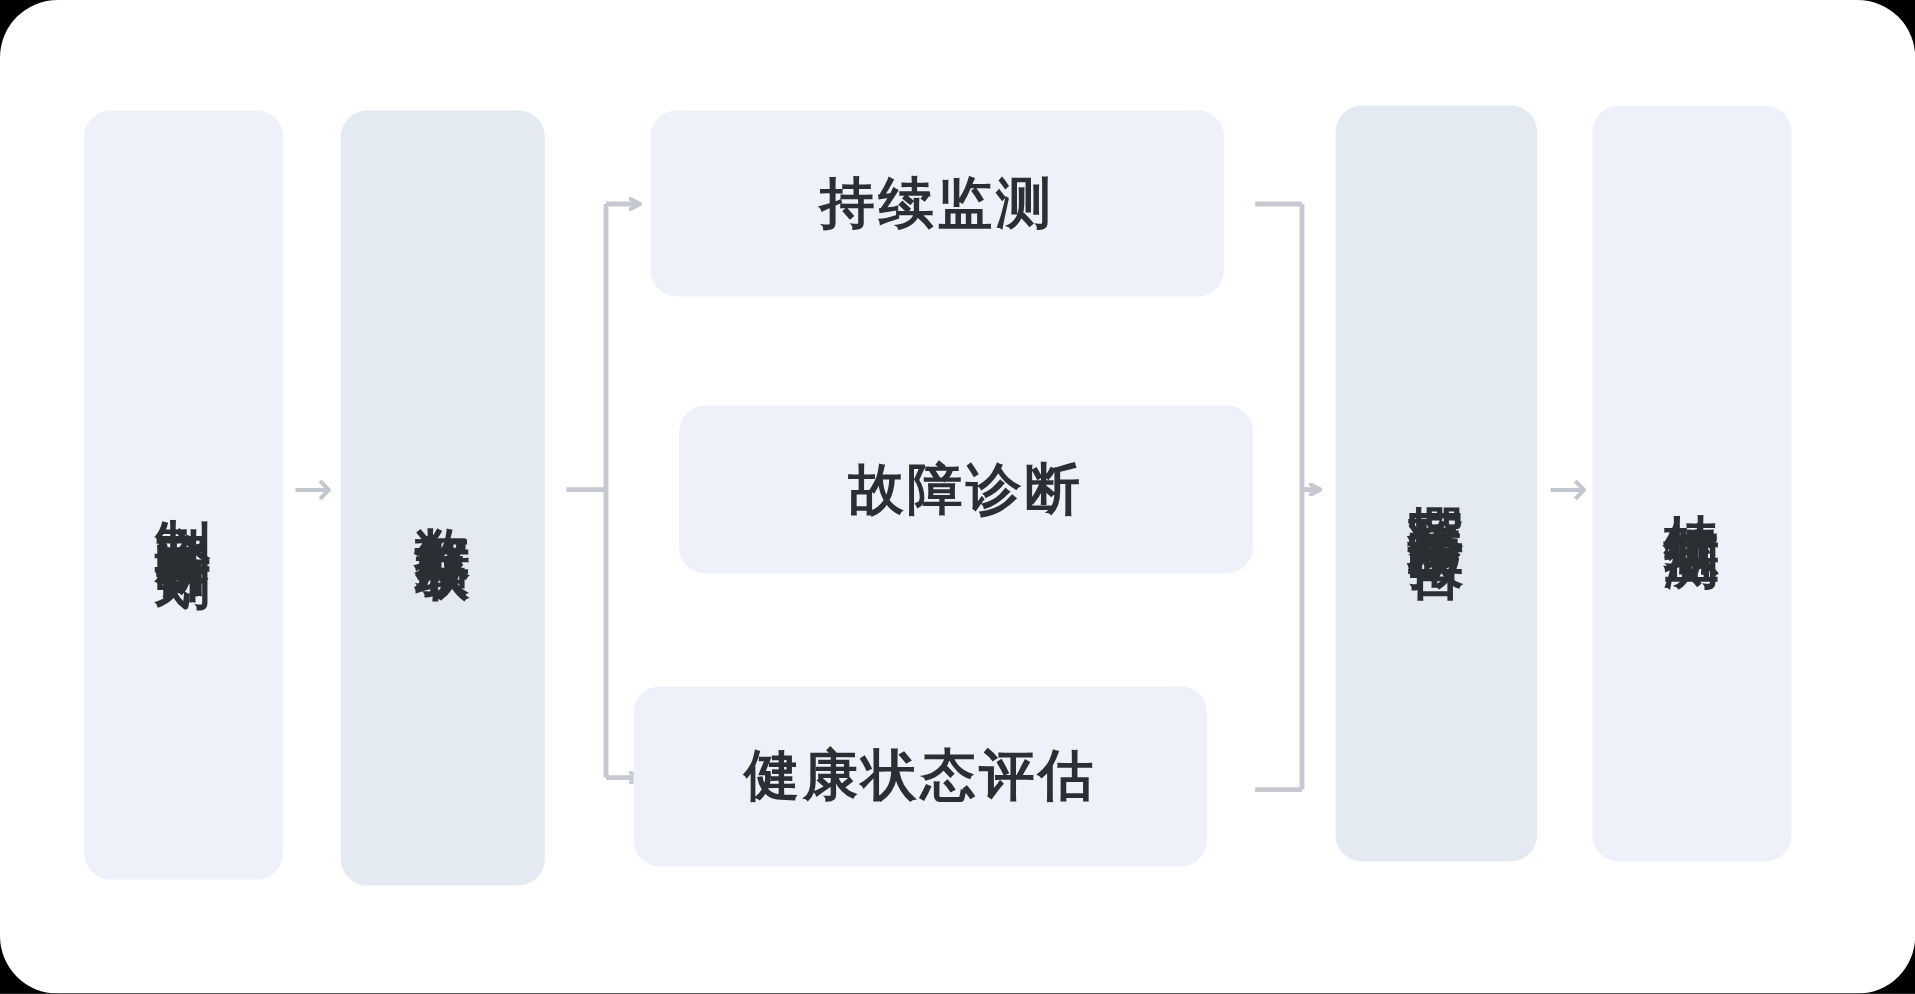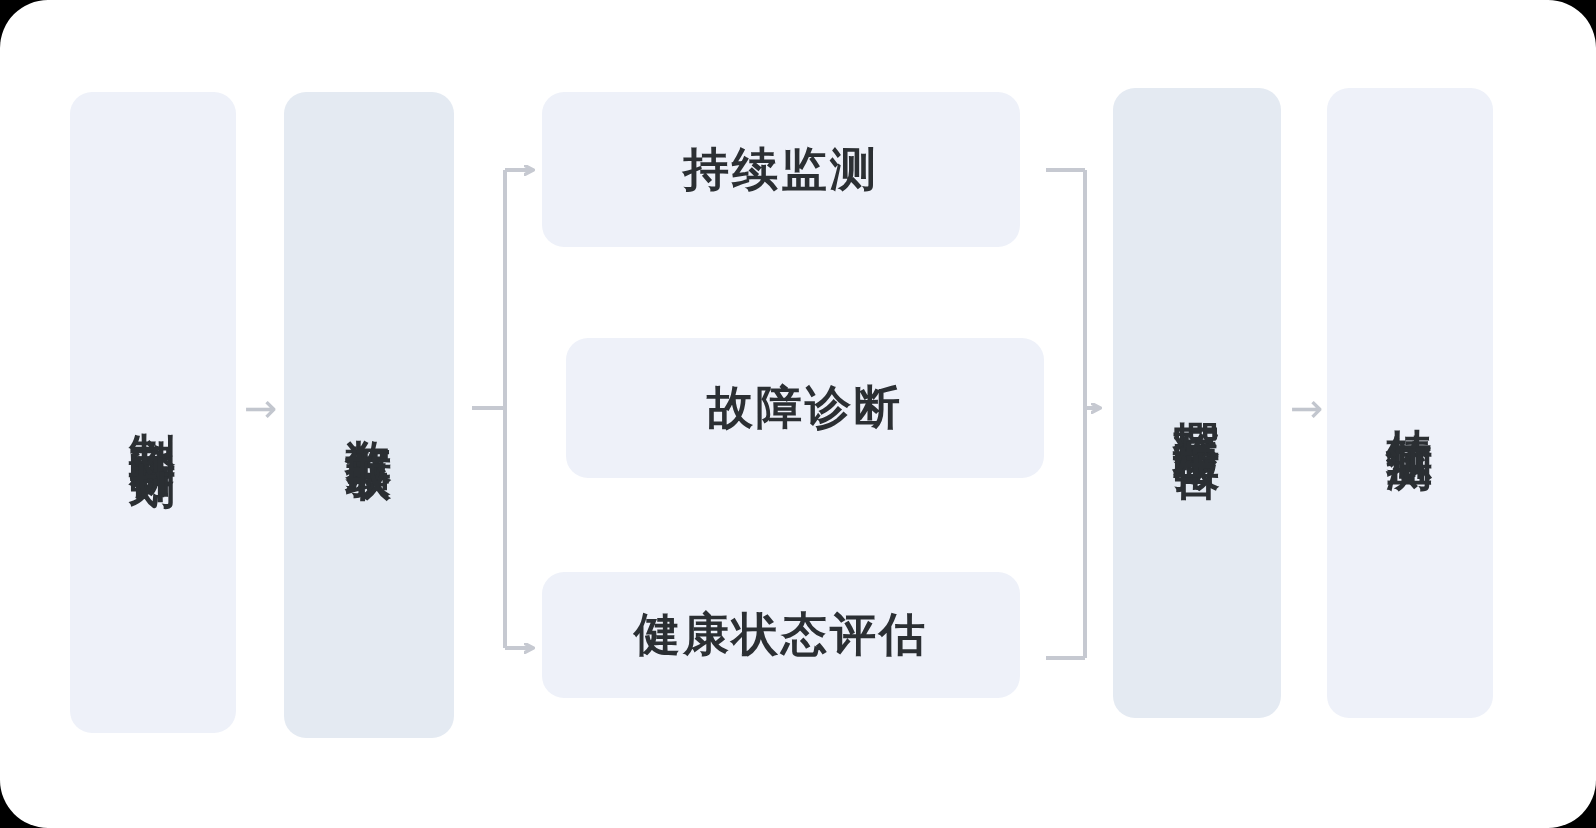--- a/index.html
+++ b/index.html
@@ -110,21 +110,21 @@
   <div class="node vertical tint-light" style="left:70px; top:92px; width:166px; height:641px;">制定诊断计划</div>
 
   <div class="arrowglyph" style="left:244px; top:388px;">→</div>
 
   <div class="node vertical tint-mid" style="left:284px; top:92px; width:170px; height:646px;">数据获取</div>
 
   <div class="node horizontal tint-light" style="left:542px; top:92px; width:478px; height:155px;">持续监测</div>
 
   <div class="node horizontal tint-light" style="left:542px; top:338px; width:478px; height:140px;margin-left:24px;">故障诊断</div>
 
-  <div class="node horizontal tint-light" style="left:542px; top:572px; width:478px; height:126px;">健康状态评估</div>
+  <div class="node horizontal tint-light" style="left:528px; top:572px; width:478px; height:150px;">健康状态评估</div>
 
   <div class="node vertical tint-mid" style="left:1113px; top:88px; width:168px; height:630px;">撰写诊断报告</div>
 
   <div class="arrowglyph" style="left:1290px; top:388px;">→</div>
 
   <div class="node vertical tint-light" style="left:1327px; top:88px; width:166px; height:630px;">持续监测</div>
 
 </div>
 
 </body></html>

